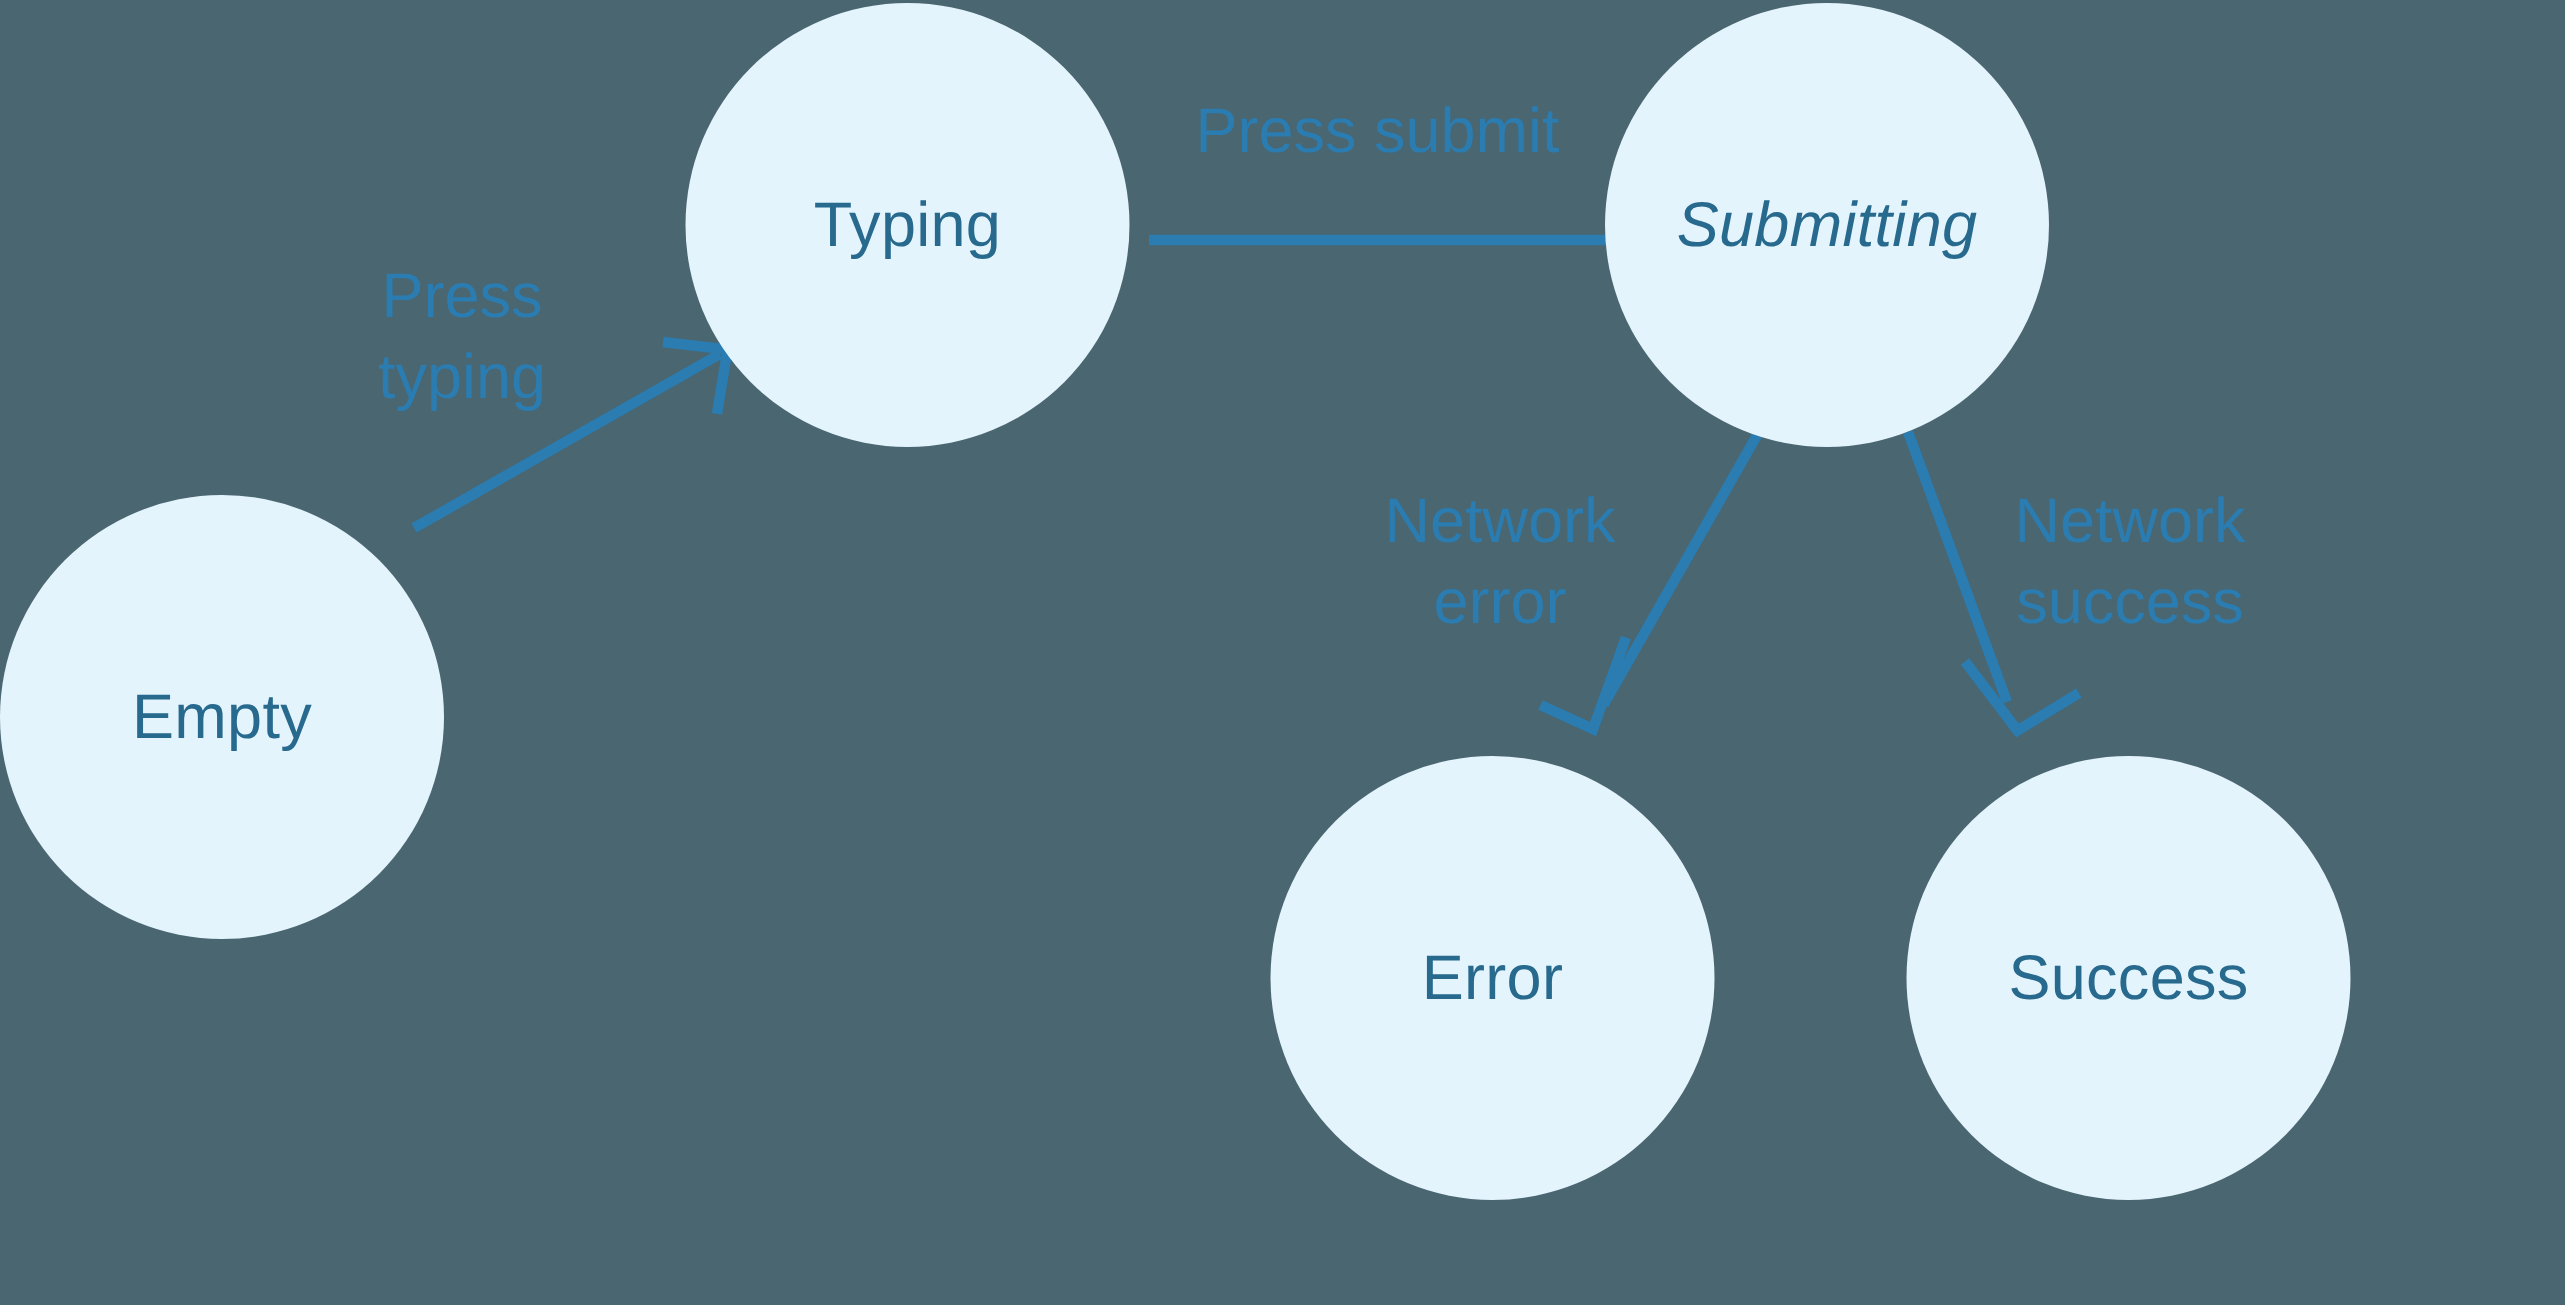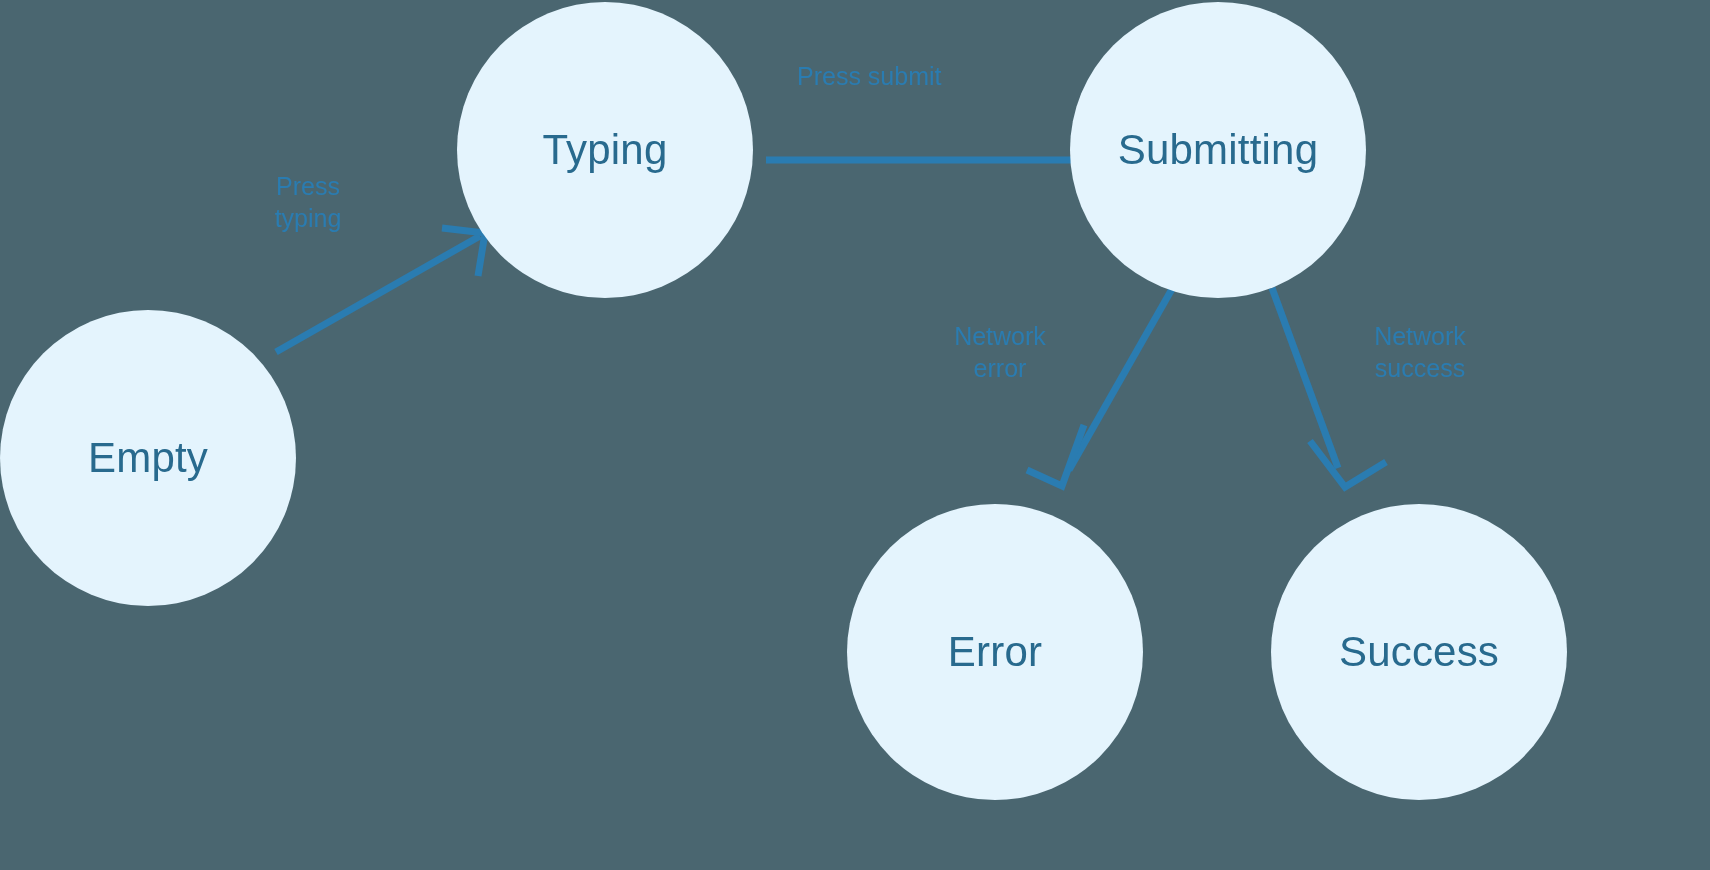--- a/index.html
+++ b/index.html
@@ -27,21 +27,21 @@
     color: #286a8e;
     font-size: 42px;
     font-weight: 400;
     letter-spacing: 0.2px;
     white-space: nowrap;
     line-height: 1;
   }
   .edge-label {
     position: absolute;
     color: #2a7cb1;
-    font-size: 25px;
+    font-size: 42px;
     line-height: 1.28;
     font-weight: 400;
     white-space: nowrap;
     pointer-events: none;
   }
   .edge-label.center { text-align: center; }
   svg.edges {
     position: absolute;
     left: 0;
     top: 0;
@@ -84,29 +84,29 @@
       <path class="edge-path" d="M 1172 289 L 1069 470"></path>
       <path class="edge-head" d="M 1084 425 L 1062 486 L 1027 470"></path>
     </g>
 
     <g>
       <path class="edge-path" d="M 1272 288 L 1338 468"></path>
       <path class="edge-head" d="M 1310 441 L 1345 487 L 1386 462"></path>
     </g>
   </svg>
 
-  <div class="node" style="left:0px; top:310px; width:296px; height:296px;justify-content:center;">
+  <div class="node" style="left:0px; top:330px; width:296px; height:296px;justify-content:center;">
     <span class="node-label">Empty</span>
   </div>
 
   <div class="node" style="left:457px; top:2px; width:296px; height:296px;">
     <span class="node-label">Typing</span>
   </div>
 
-  <div class="node" style="left:1070px; top:2px; width:296px; height:296px;">
+  <div class="node" style="left:1070px; top:2px; width:296px; height:296px;font-style:italic;">
     <span class="node-label">Submitting</span>
   </div>
 
   <div class="node" style="left:847px; top:504px; width:296px; height:296px;">
     <span class="node-label">Error</span>
   </div>
 
   <div class="node" style="left:1271px; top:504px; width:296px; height:296px;">
     <span class="node-label">Success</span>
   </div>

